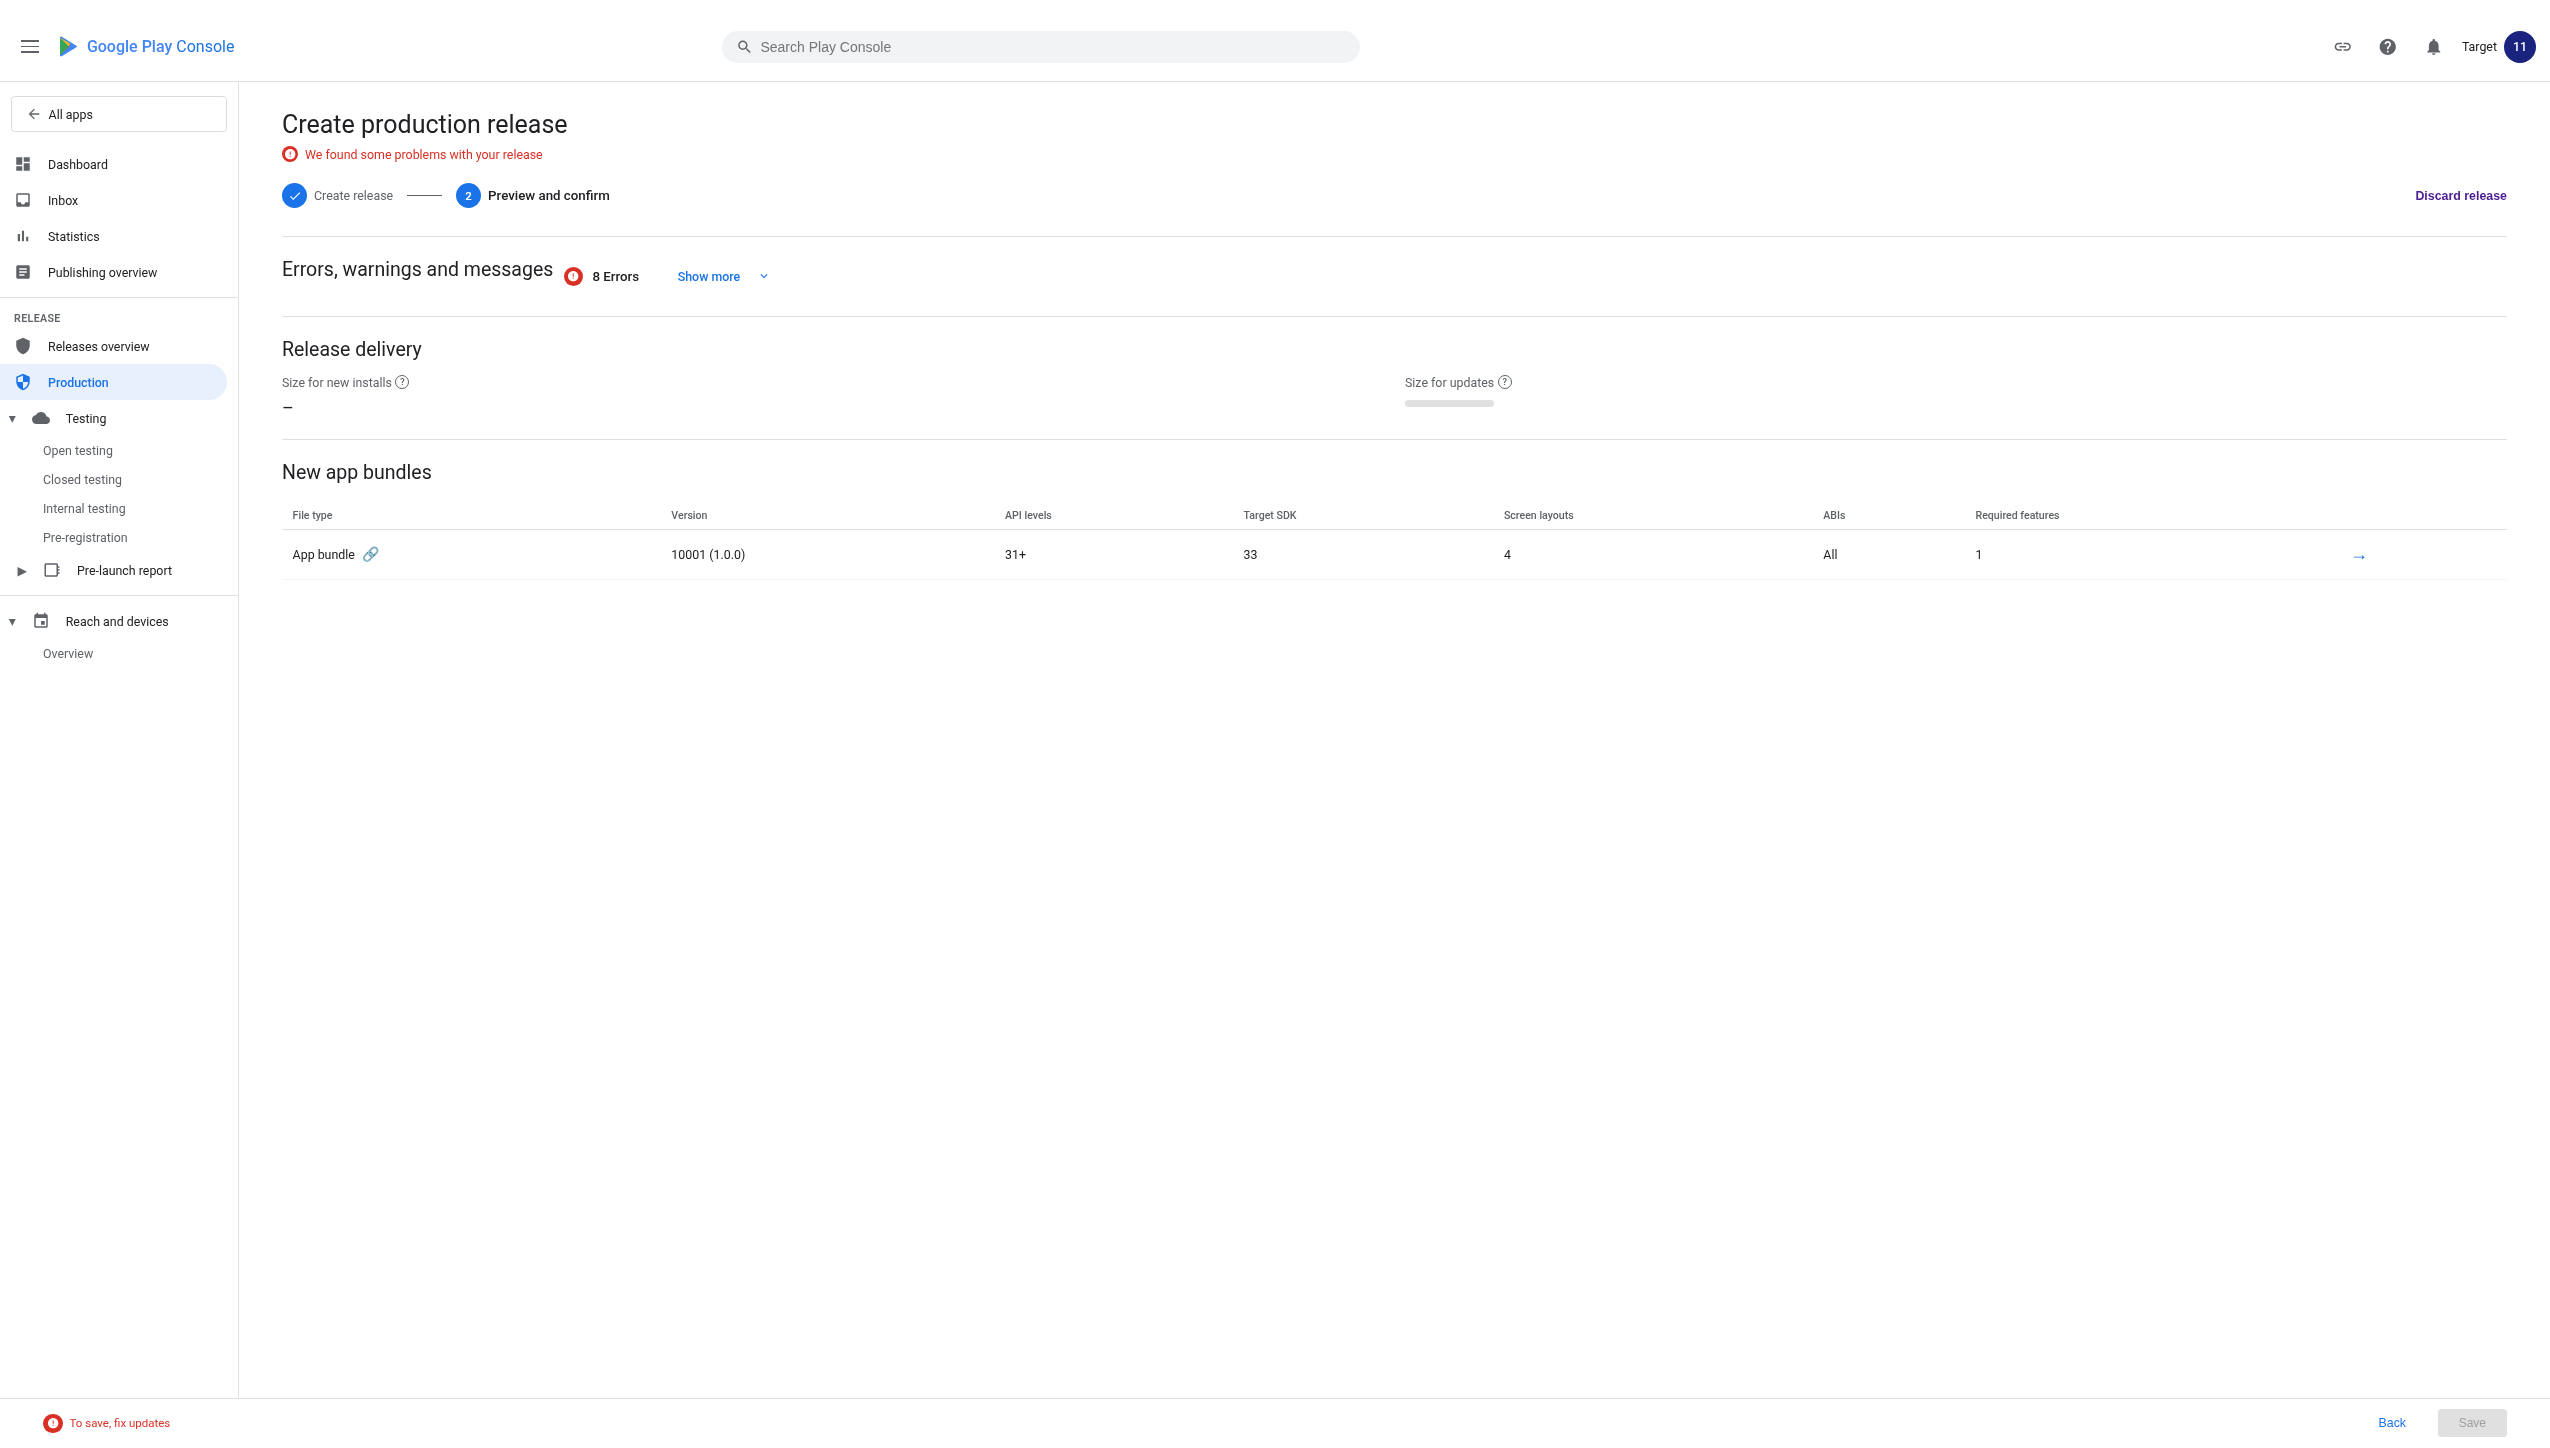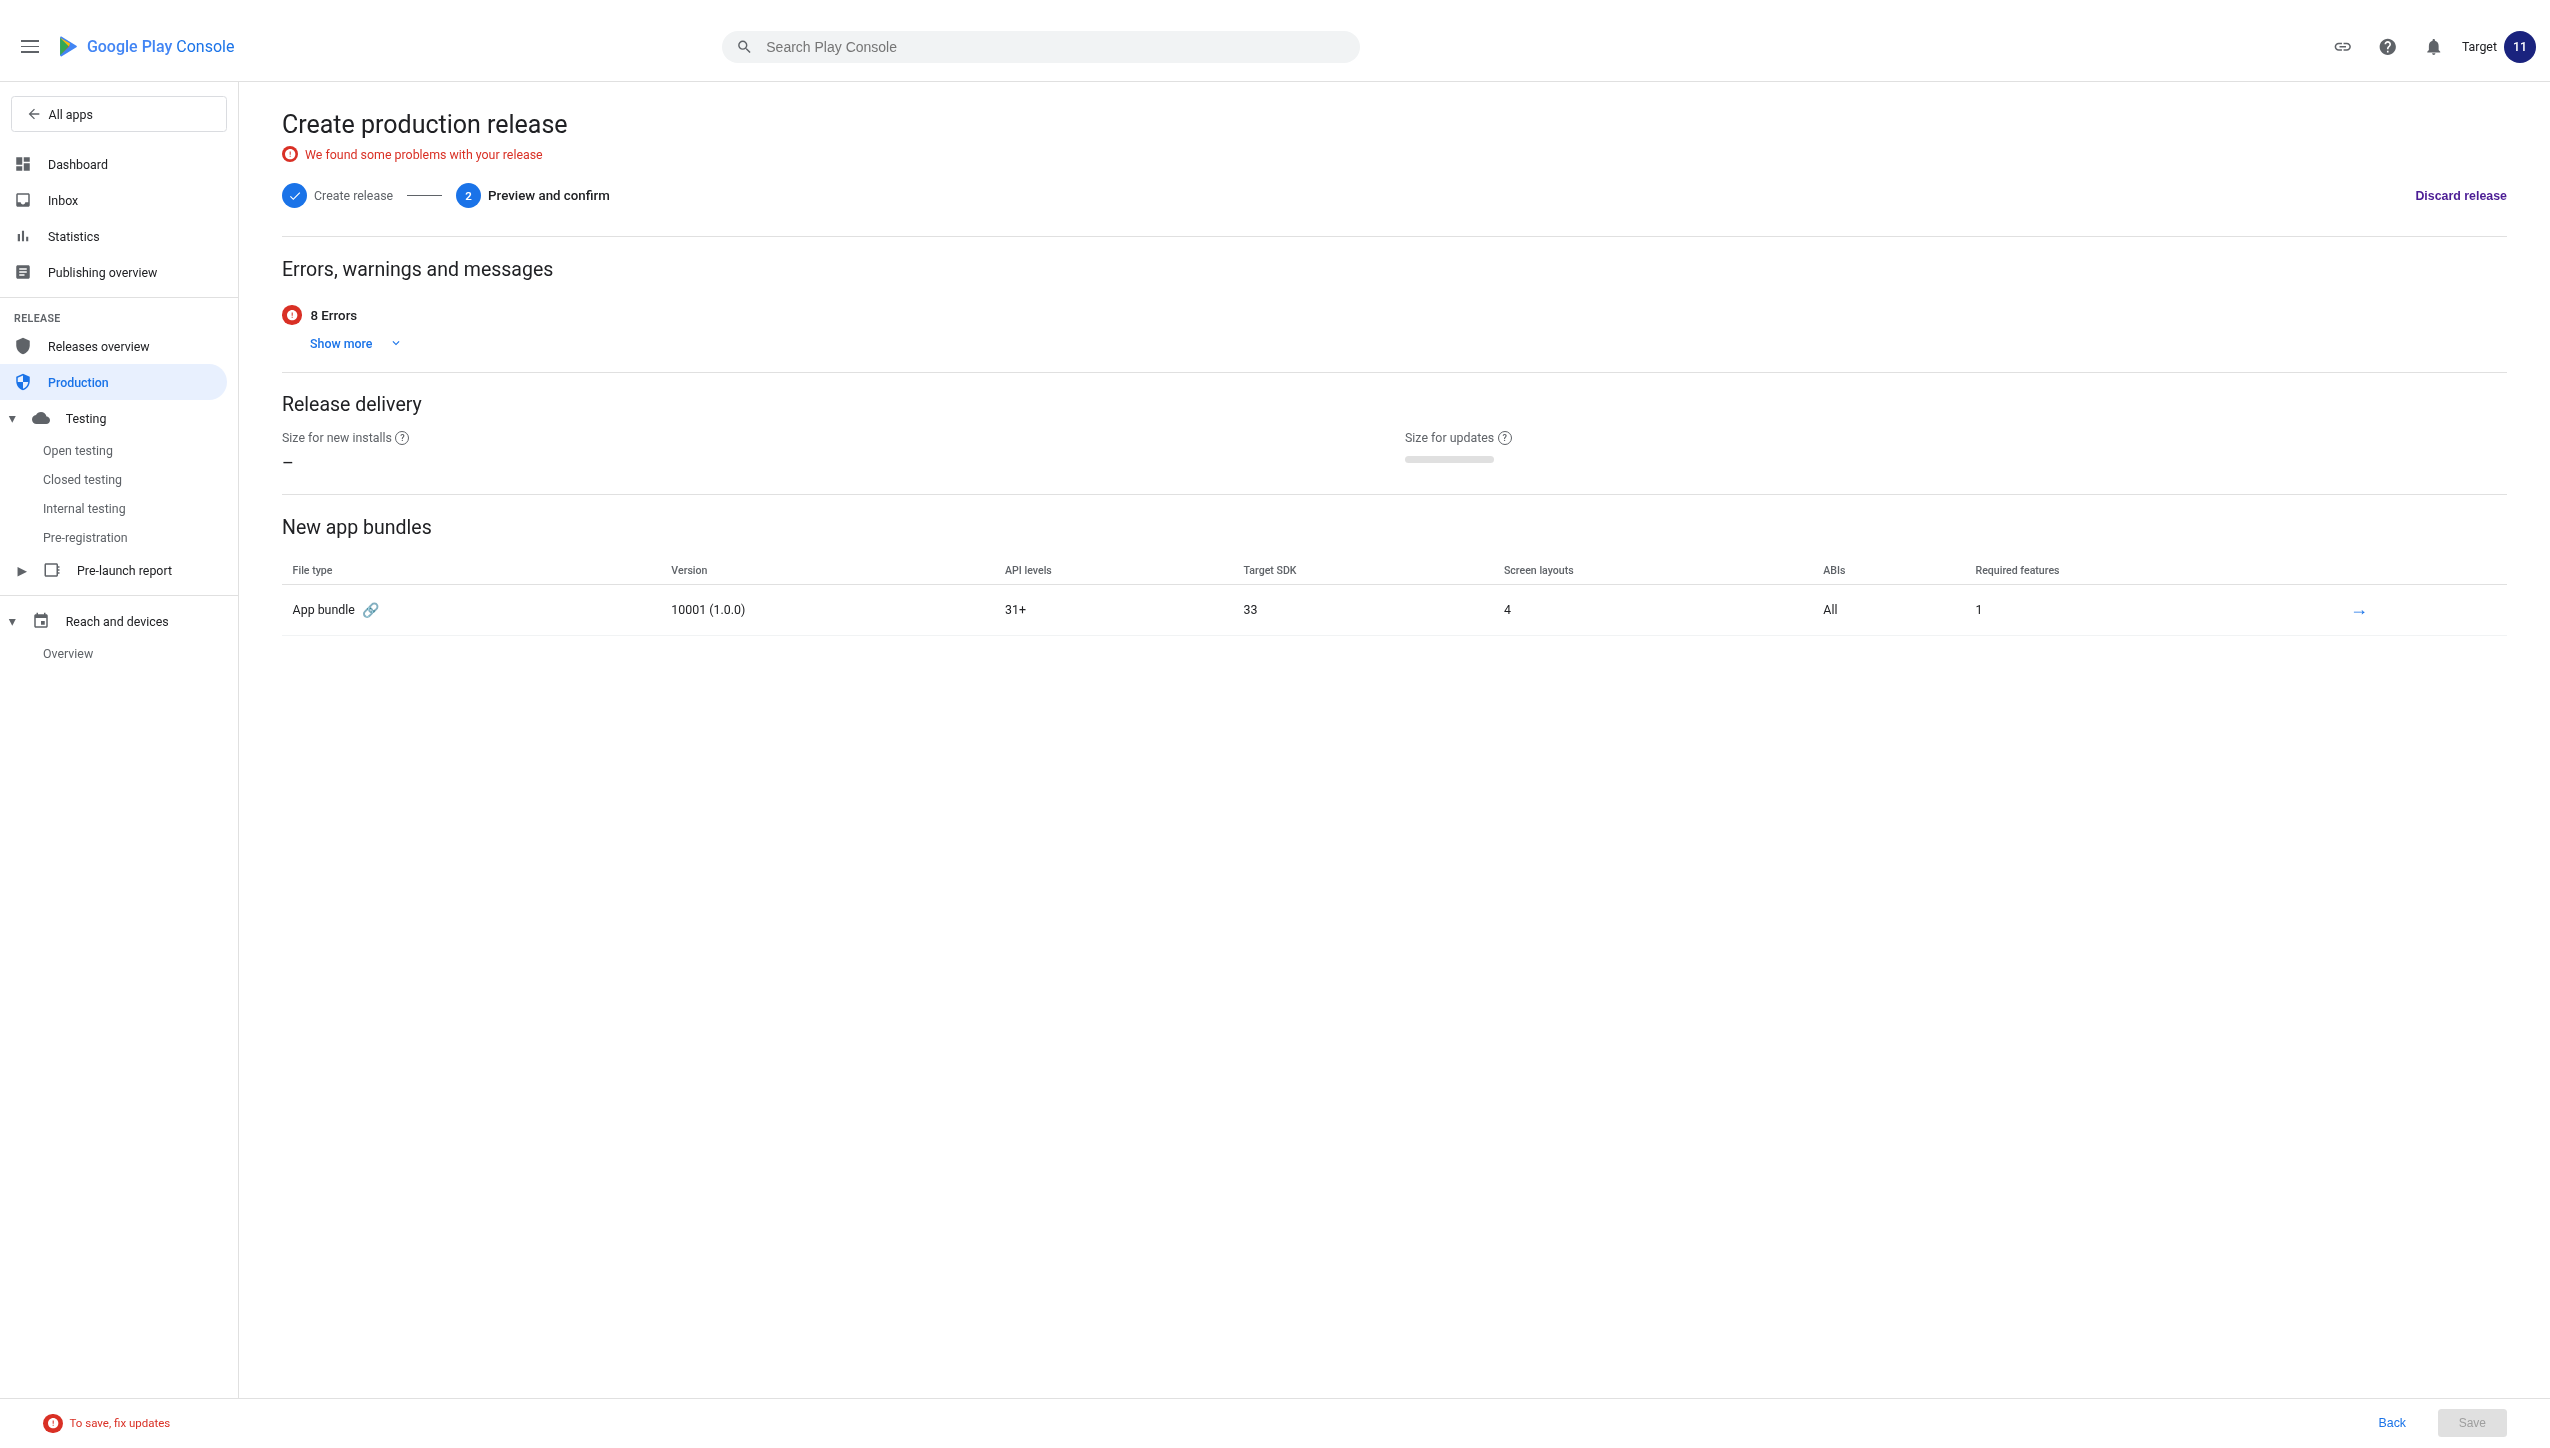--- a/index.html
+++ b/index.html
@@ -14,21 +14,21 @@
     }
     .hamburger-icon { cursor: pointer; padding: 7px; border-radius: 50%; display: flex; flex-direction: column; gap: 3.5px; }
     .hamburger-icon span { display: block; width: 18px; height: 1.8px; background: #5f6368; }
     .logo-area { display: flex; align-items: center; gap: 5.3px; }
     .logo-icon { width: 25px; height: 25px; }
     .logo-text { font-size: 16px; color: #5f6368; }
     .logo-text span { color: #1a73e8; }
     .search-bar {
       flex: 1; max-width: 638px; margin: 0 auto;
       display: flex; align-items: center; background: #f1f3f4; border-radius: 21px;
-      padding: 7px 14px; gap: 13px;
+      padding: 7px 14px; gap: 7px;
     }
     .search-bar input { border: none; background: transparent; font-size: 14px; color: #202124; outline: none; width: 100%; }
     .header-actions { display: flex; align-items: center; gap: 10.6px; margin-left: auto; }
     .icon-btn { width: 35px; height: 35px; border-radius: 50%; display: flex; align-items: center; justify-content: center; cursor: pointer; border: none; background: transparent; }
     .user-info { display: flex; align-items: center; gap: 7px; cursor: pointer; }
     .user-name { font-size: 12.4px; color: #202124; }
     .avatar { width: 32px; height: 32px; border-radius: 50%; background: #1a237e; color: #fff; display: flex; align-items: center; justify-content: center; font-size: 12.4px; font-weight: 500; }
 
     
     .main-layout { display: flex; flex: 1; overflow: hidden; }
@@ -76,21 +76,21 @@
     .step-circle-done svg { width: 14px; height: 14px; fill: #fff; }
     .step-circle-active { width: 25px; height: 25px; background: #1a73e8; border-radius: 50%; display: flex; align-items: center; justify-content: center; color: #fff; font-size: 11.5px; font-weight: 600; }
     .step-label { font-size: 12.4px; color: #5f6368; }
     .step-label.active { font-size: 13.3px; font-weight: 500; color: #202124; }
     .step-connector { width: 35px; height: 0.9px; background: #5f6368; }
     .discard-btn { margin-left: auto; color: #4c1d95; font-size: 12.4px; cursor: pointer; background: none; border: none; font-weight: 700; }
     .divider { height: 0.9px; background: #e0e0e0; margin: 21px 0; }
 
     
     .section-title { font-size: 19.5px; font-weight: 400; color: #202124; margin-bottom: 14px; }
-    .errors-box { display: flex; flex-direction: column; gap: 10.6px; }
+    .errors-box { display: flex; flex-direction: row; gap: 10.6px; }
     .error-row { display: flex; align-items: center; gap: 9px; }
     .error-circle { width: 19.5px; height: 19.5px; background: #d93025; border-radius: 50%; display: flex; align-items: center; justify-content: center; flex-shrink: 0; }
     .error-circle svg { width: 12.4px; height: 12.4px; fill: #fff; }
     .error-count { font-size: 13.3px; font-weight: 500; color: #202124; }
     .show-more { display: flex; align-items: center; gap: 17px; color: #1a73e8; font-size: 12.4px; cursor: pointer; font-weight: 500; padding-left: 28px; }
     .chevron-down { display: inline-block; width: 14px; height: 14px; }
 
     
     .delivery-grid { display: grid; grid-template-columns: 1fr 1fr; gap: 21px; margin-bottom: 7px; }
     .delivery-label { font-size: 12.4px; color: #5f6368; display: flex; align-items: center; gap: 3.5px; margin-bottom: 7px; }

